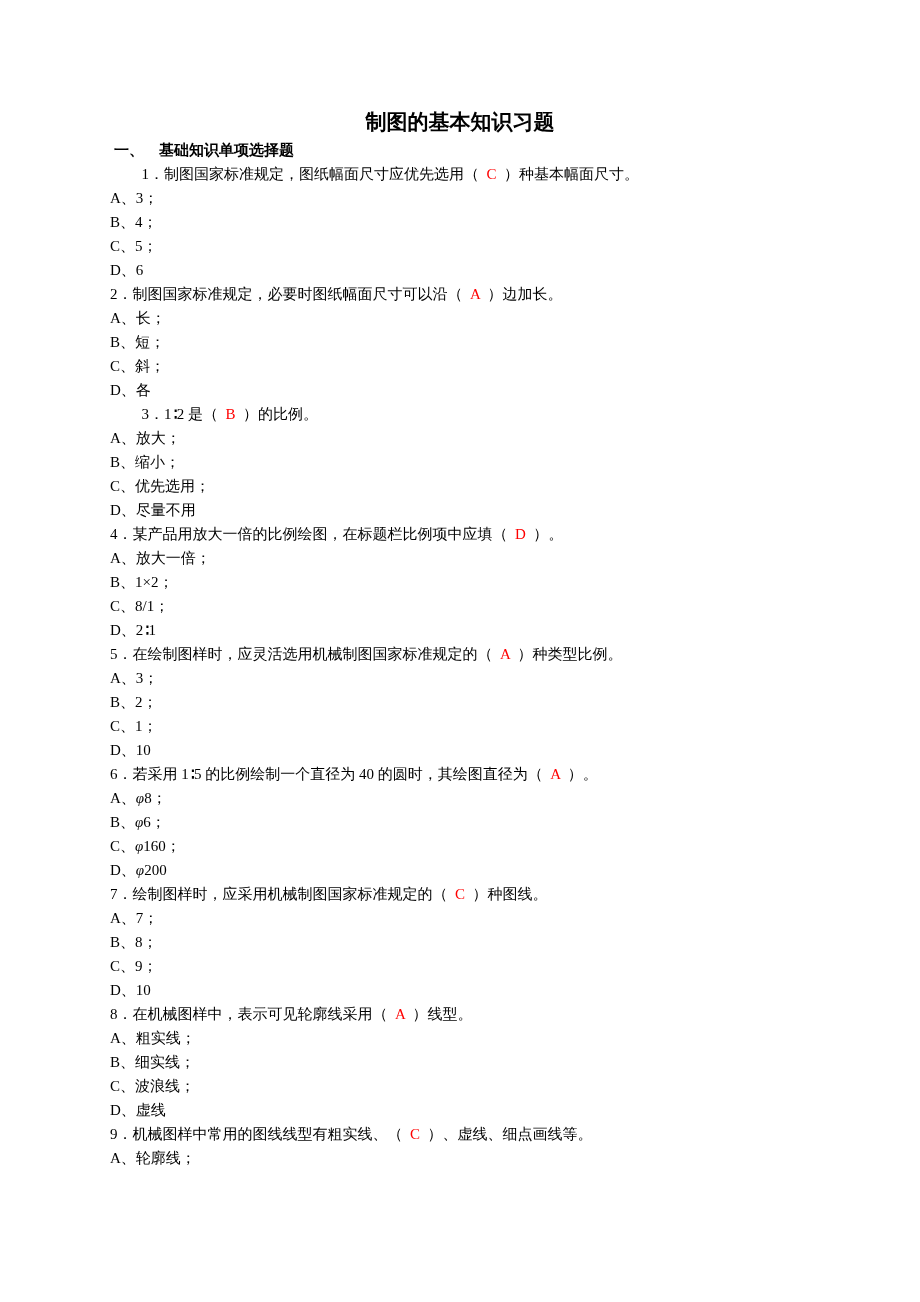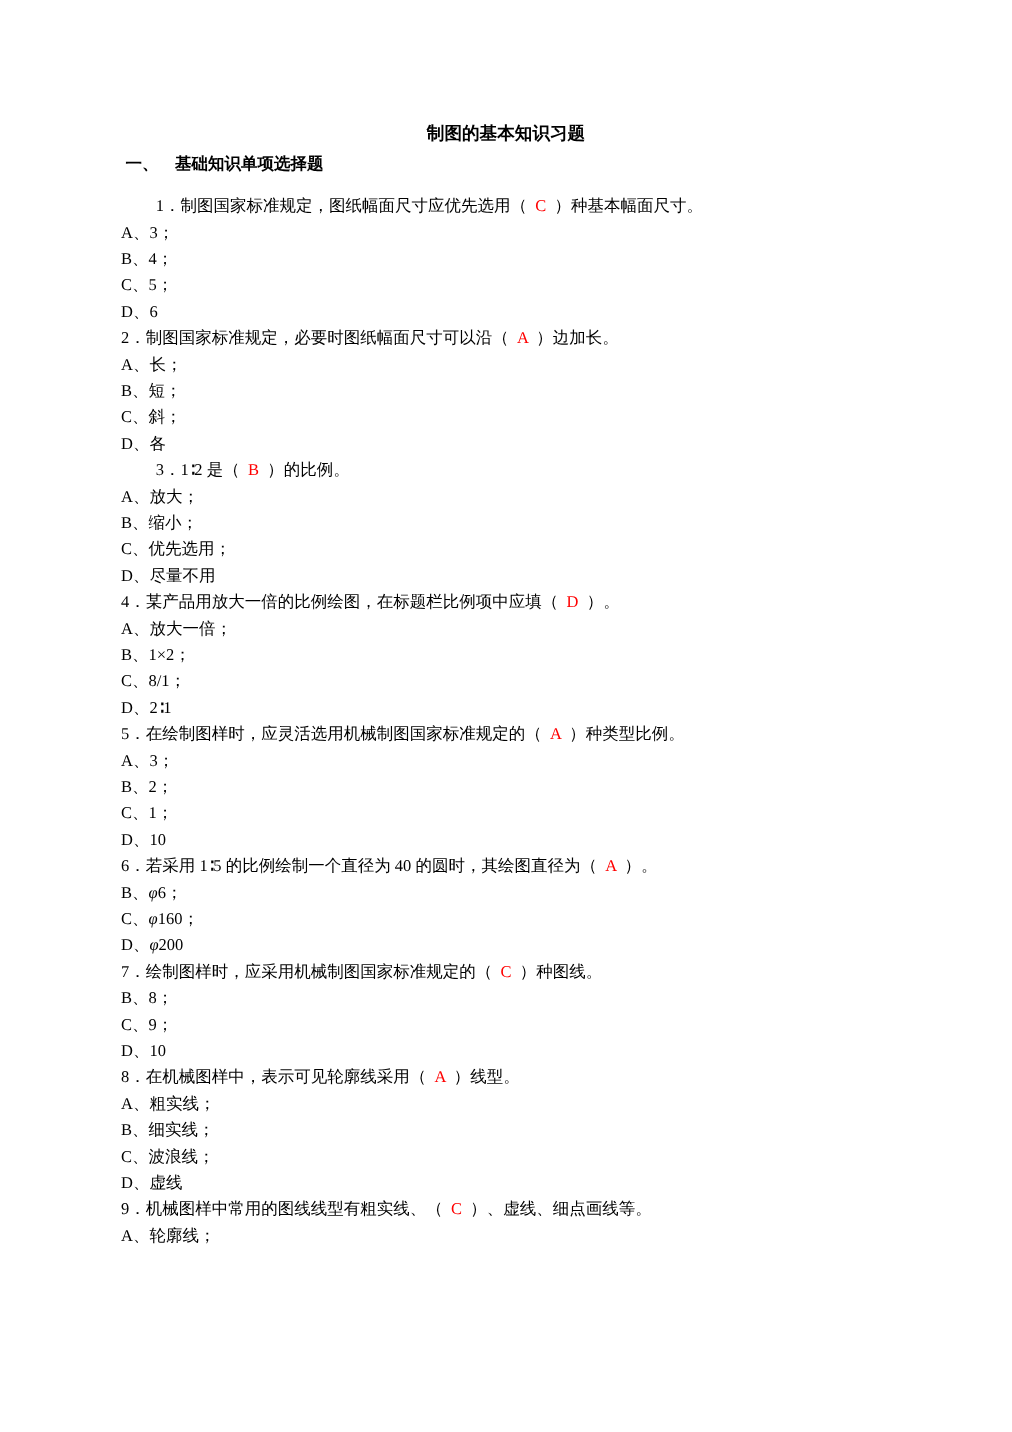--- a/index.html
+++ b/index.html
@@ -12,33 +12,32 @@
     .page {
       padding: 110px 110px 60px 110px;
       font-size: 15px;
       line-height: 24px;
       color: #000;
     }
     .title {
       text-align: center;
       font-weight: bold;
       font-family: "SimHei", "黑体", sans-serif;
-      font-size: 16px;
+      font-size: 21px;
       margin-bottom: 4px;
     }
     .section-header {
       padding-left: 4px;
       font-weight: bold;
     }
     .line {
       white-space: pre;
     }
     .q-indent {
       padding-left: 24px;
-      margin-top: 14px;
     }
     .q-indent2 {
       padding-left: 24px;
     }
     .option {
       padding-left: 0;
     }
     .answer {
       color: #ff0000;
     }
@@ -78,25 +77,27 @@
   <div class="line option">C、8/1；</div>
   <div class="line option">D、2∶1</div>
 
   <div class="line"><span>5．在绘制图样时，应灵活选用机械制图国家标准规定的（  </span><span class="answer">A</span><span>  ）种类型比例。</span></div>
   <div class="line option">A、3；</div>
   <div class="line option">B、2；</div>
   <div class="line option">C、1；</div>
   <div class="line option">D、10</div>
 
   <div class="line"><span>6．若采用 1∶5 的比例绘制一个直径为 40 的圆时，其绘图直径为（  </span><span class="answer">A</span><span>  ）。</span></div>
+  <div class="line option"><span>A、</span><span class="phi">φ</span><span>8；</span></div>
   <div class="line option"><span>B、</span><span class="phi">φ</span><span>6；</span></div>
   <div class="line option"><span>C、</span><span class="phi">φ</span><span>160；</span></div>
   <div class="line option"><span>D、</span><span class="phi">φ</span><span>200</span></div>
 
   <div class="line"><span>7．绘制图样时，应采用机械制图国家标准规定的（  </span><span class="answer">C</span><span>  ）种图线。</span></div>
+  <div class="line option">A、7；</div>
   <div class="line option">B、8；</div>
   <div class="line option">C、9；</div>
   <div class="line option">D、10</div>
 
   <div class="line"><span>8．在机械图样中，表示可见轮廓线采用（  </span><span class="answer">A</span><span>  ）线型。</span></div>
   <div class="line option">A、粗实线；</div>
   <div class="line option">B、细实线；</div>
   <div class="line option">C、波浪线；</div>
   <div class="line option">D、虚线</div>
 

